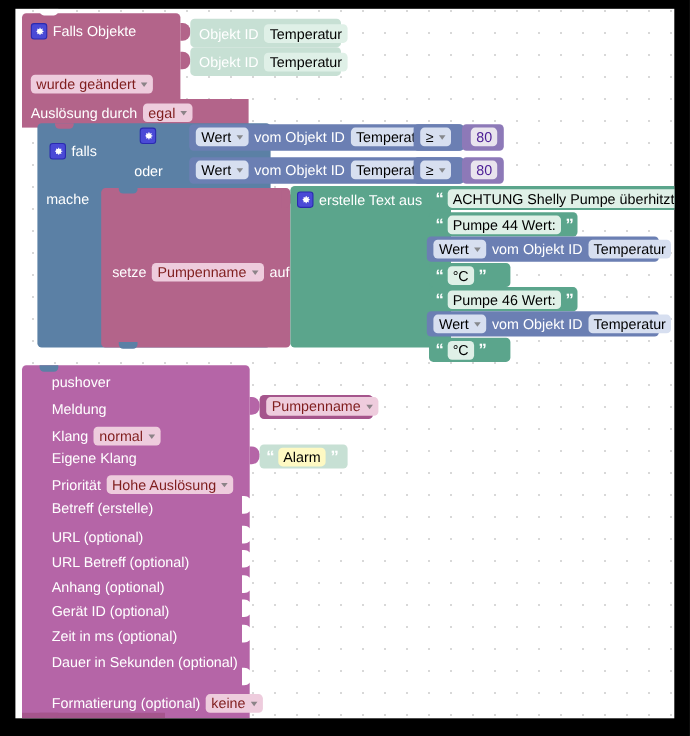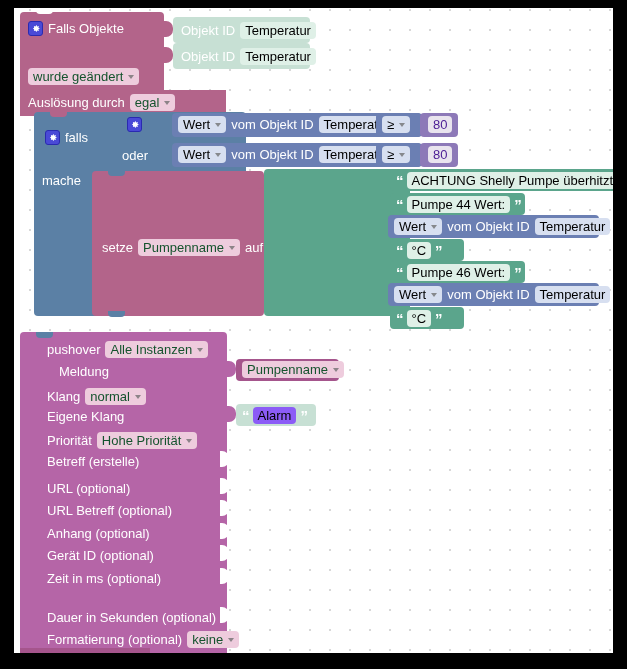--- a/index.html
+++ b/index.html
@@ -49,21 +49,21 @@
   }
   .field .caret {
     display: inline-block;
     margin-left: 5px;
     width: 0; height: 0;
     border-left: 3.5px solid transparent;
     border-right: 3.5px solid transparent;
     border-top: 4.5px solid #6b6b6b;
     opacity: .75;
   }
-  .field.light { background: #eeccdd; color: #14532d; }
+  .field.light { background: #eeccdd; color: #7f1d1d; }
   .field.pale  { background: #e9e4ee; color: #4c1d95; }
   .field.bluef { background: #d7dff0; color: #000; }
   .field.mint  { background: #dff0e7; color: #000; }
 
   
   .row { position: absolute; display: flex; align-items: center; gap: 5px; }
 
   
   .gear {
     width: 15px; height: 15px;
@@ -209,20 +209,29 @@
         <span>Pumpenname</span>
         <i class="caret"></i>
       </span>
       <span class="lbl">auf</span>
     </div>
 
     <div class="blk" style="left:242px; top:165px; width:9px; height:16px; background:#b3648a; border-radius:0 7px 7px 0;"></div>
 
     <div class="blk" style="left:250px; top:161px; width:146px; height:147px; background:#5ba58c; border-radius:4px;"></div>
 
+    <div class="row" style="left:256px; top:166px;">
+      <span class="gear">
+        <svg width="11" height="11" viewBox="0 0 24 24" fill="#fff">
+          <path d="M12 8a4 4 0 100 8 4 4 0 000-8zm0 6a2 2 0 110-4 2 2 0 010 4z"></path>
+          <path d="M21 12.8v-1.6l-2.1-.4a7 7 0 00-.6-1.5l1.2-1.8-1.1-1.1-1.8 1.2a7 7 0 00-1.5-.6L14.7 5h-1.6l-.4 2.1a7 7 0 00-1.5.6L9.4 6.5 8.3 7.6l1.2 1.8a7 7 0 00-.6 1.5L6.8 11.2v1.6l2.1.4a7 7 0 00.6 1.5l-1.2 1.8 1.1 1.1 1.8-1.2a7 7 0 001.5.6l.4 2.1h1.6l.4-2.1a7 7 0 001.5-.6l1.8 1.2 1.1-1.1-1.2-1.8a7 7 0 00.6-1.5L21 12.8z"></path>
+        </svg>
+      </span>
+      <span class="lbl">erstelle Text aus</span>
+    </div>
 
     <div class="blk" style="left:376px; top:161px; width:237px; height:22px; background:#5ba58c; border-radius:4px;">
       <div class="row" style="left:6px; top:3px; gap:4px;">
         <span class="q">“</span>
         <span class="field mint">ACHTUNG Shelly Pumpe überhitzt</span>
 
       </div>
     </div>
 
     <div class="blk" style="left:376px; top:185px; width:135px; height:22px; background:#5ba58c; border-radius:4px;">
@@ -277,27 +286,23 @@
         <span class="field mint">°C</span>
         <span class="q">”</span>
       </div>
     </div>
 
     <div class="blk" style="left:6px; top:324px; width:207px; height:321px; background:#b565a7; border-radius:4px 4px 0 0;"></div>
     <div class="blk" style="left:22px; top:324px; width:17px; height:6px; background:#5b80a5; border-radius:0 0 4px 4px;"></div>
 
     <div class="row" style="left:33px; top:333px;justify-content:center;">
       <span class="lbl">pushover</span>
-      <span class="field light">
-        <span>Alle Instanzen</span>
-        <i class="caret"></i>
-      </span>
-    </div>
-
-    <span class="lbl" style="position:absolute; left:33px; top:357px;margin-left:12px;">Meldung</span>
+    </div>
+
+    <span class="lbl" style="position:absolute; left:33px; top:357px;">Meldung</span>
     <div class="blk" style="left:213px; top:353px; width:9px; height:16px; background:#b565a7; border-radius:0 7px 7px 0;"></div>
     <div class="blk" style="left:222px; top:351px; width:103px; height:22px; background:#a5558c; border-radius:4px;">
       <span class="field light" style="position:absolute; left:6px; top:2px;">
         <span>Pumpenname</span>
         <i class="caret"></i>
       </span>
     </div>
 
     <div class="row" style="left:33px; top:380px;">
       <span class="lbl">Klang</span>
@@ -305,29 +310,29 @@
         <span>normal</span>
         <i class="caret"></i>
       </span>
     </div>
 
     <span class="lbl" style="position:absolute; left:33px; top:402px;">Eigene Klang</span>
     <div class="blk" style="left:213px; top:398px; width:9px; height:16px; background:#b565a7; border-radius:0 7px 7px 0;"></div>
     <div class="blk" style="left:222px; top:396px; width:80px; height:22px; background:#c7e0d4; border-radius:4px;">
       <div class="row" style="left:6px; top:3px; gap:4px;">
         <span class="q" style="color:#ffffff;">“</span>
-        <span class="field" style="background:#8b5cf6;">Alarm</span>
+        <span class="field" style="background:#fef9c3;">Alarm</span>
         <span class="q" style="color:#ffffff;">”</span>
       </div>
     </div>
 
     <div class="row" style="left:33px; top:424px;">
       <span class="lbl">Priorität</span>
       <span class="field light">
-        <span>Hohe Priorität</span>
+        <span>Hohe Auslösung</span>
         <i class="caret"></i>
       </span>
     </div>
 
     <span class="lbl" style="position:absolute; left:33px; top:447px;">Betreff (erstelle)</span>
     <div class="blk" style="left:206px; top:443px; width:9px; height:16px; background:#ffffff; border-radius:0 7px 7px 0;"></div>
 
     <span class="lbl" style="position:absolute; left:33px; top:474px;">URL (optional)</span>
     <div class="blk" style="left:206px; top:470px; width:9px; height:16px; background:#ffffff; border-radius:0 7px 7px 0;"></div>
 
@@ -337,21 +342,21 @@
     <span class="lbl" style="position:absolute; left:33px; top:519px;">Anhang (optional)</span>
     <div class="blk" style="left:206px; top:515px; width:9px; height:16px; background:#ffffff; border-radius:0 7px 7px 0;"></div>
 
     <span class="lbl" style="position:absolute; left:33px; top:541px;">Gerät ID (optional)</span>
     <div class="blk" style="left:206px; top:537px; width:9px; height:16px; background:#ffffff; border-radius:0 7px 7px 0;"></div>
 
     <span class="lbl" style="position:absolute; left:33px; top:564px;">Zeit in ms (optional)</span>
     <div class="blk" style="left:206px; top:560px; width:9px; height:16px; background:#ffffff; border-radius:0 7px 7px 0;"></div>
 
 
-    <span class="lbl" style="position:absolute; left:33px; top:603px;">Dauer in Sekunden (optional)</span>
+    <span class="lbl" style="position:absolute; left:33px; top:587px;">Dauer in Sekunden (optional)</span>
     <div class="blk" style="left:206px; top:599px; width:9px; height:16px; background:#ffffff; border-radius:0 7px 7px 0;"></div>
 
     <div class="row" style="left:33px; top:623px;">
       <span class="lbl">Formatierung (optional)</span>
       <span class="field light">
         <span>keine</span>
         <i class="caret"></i>
       </span>
     </div>
 

